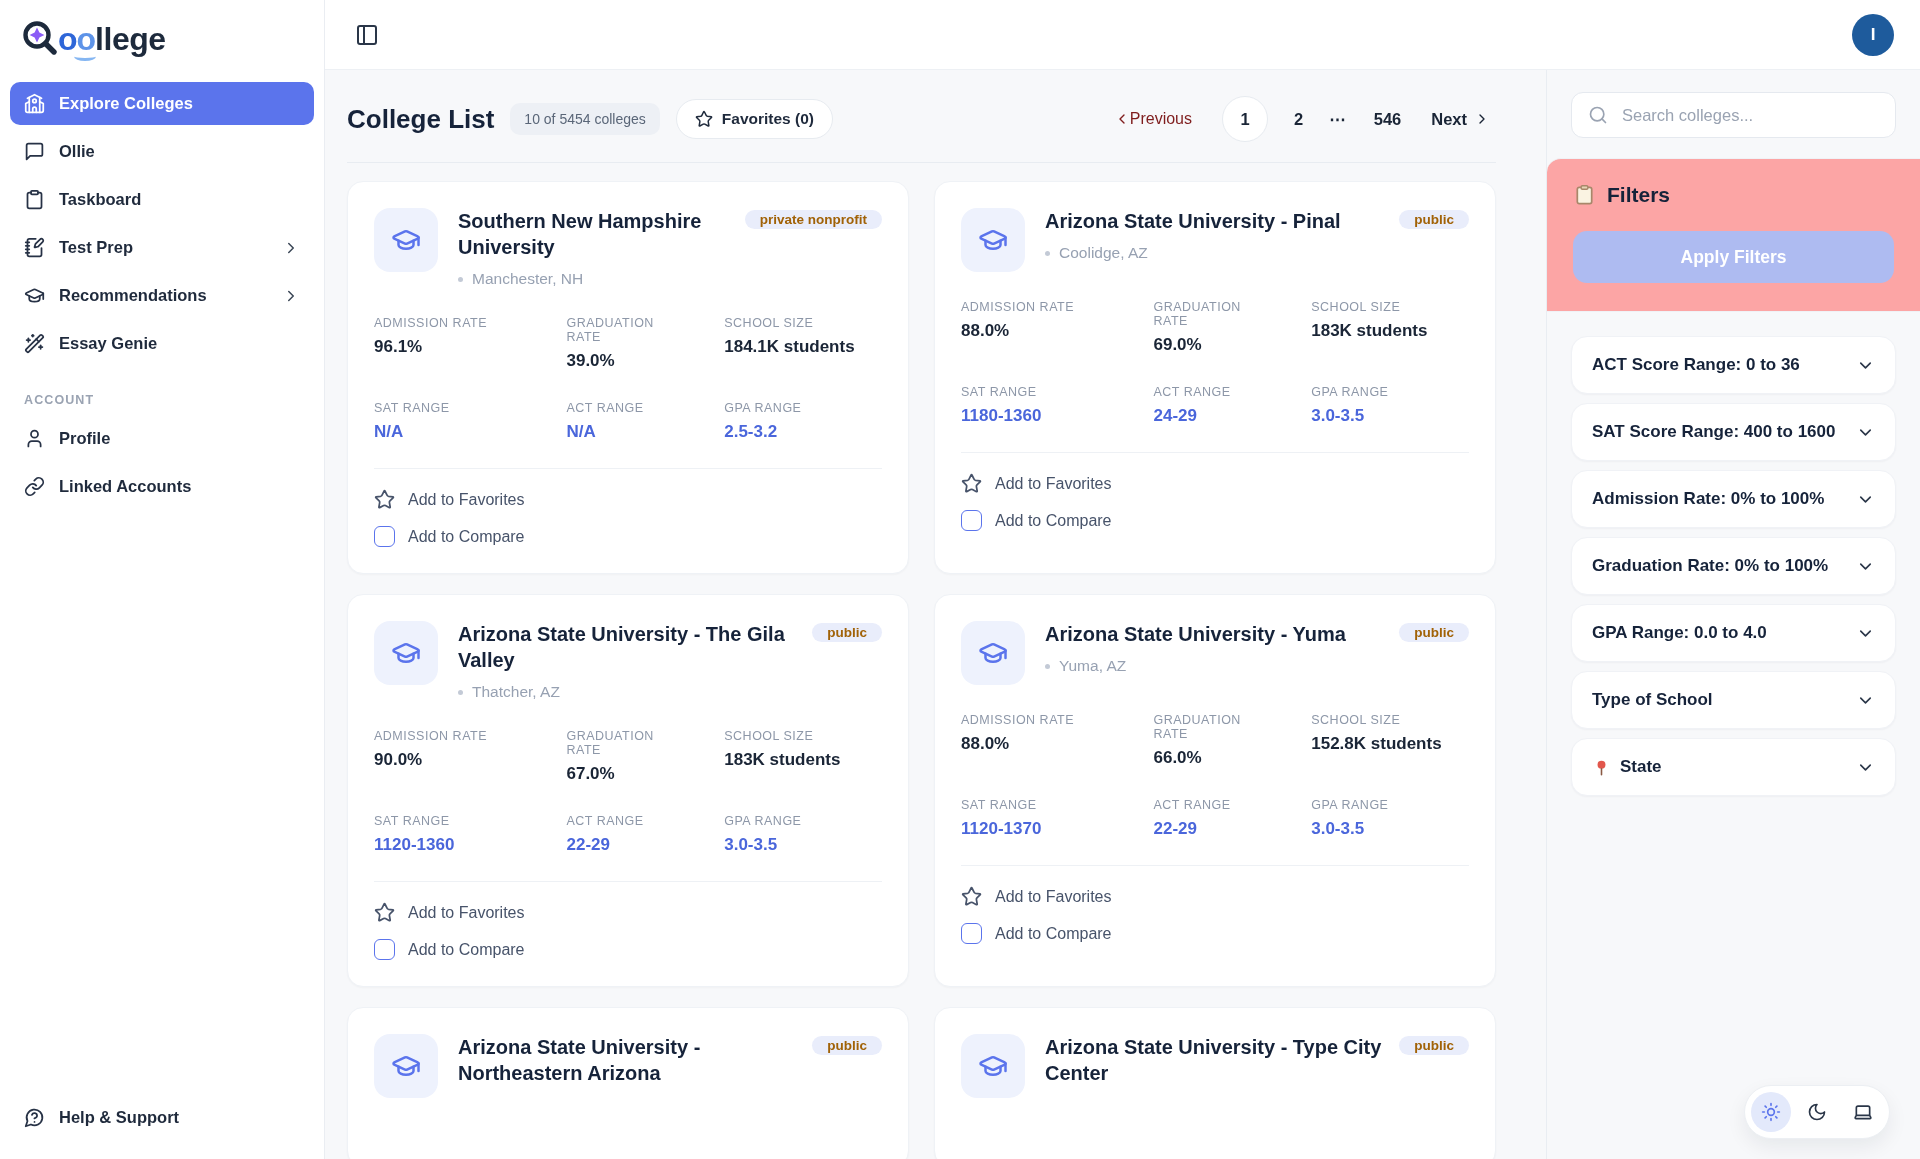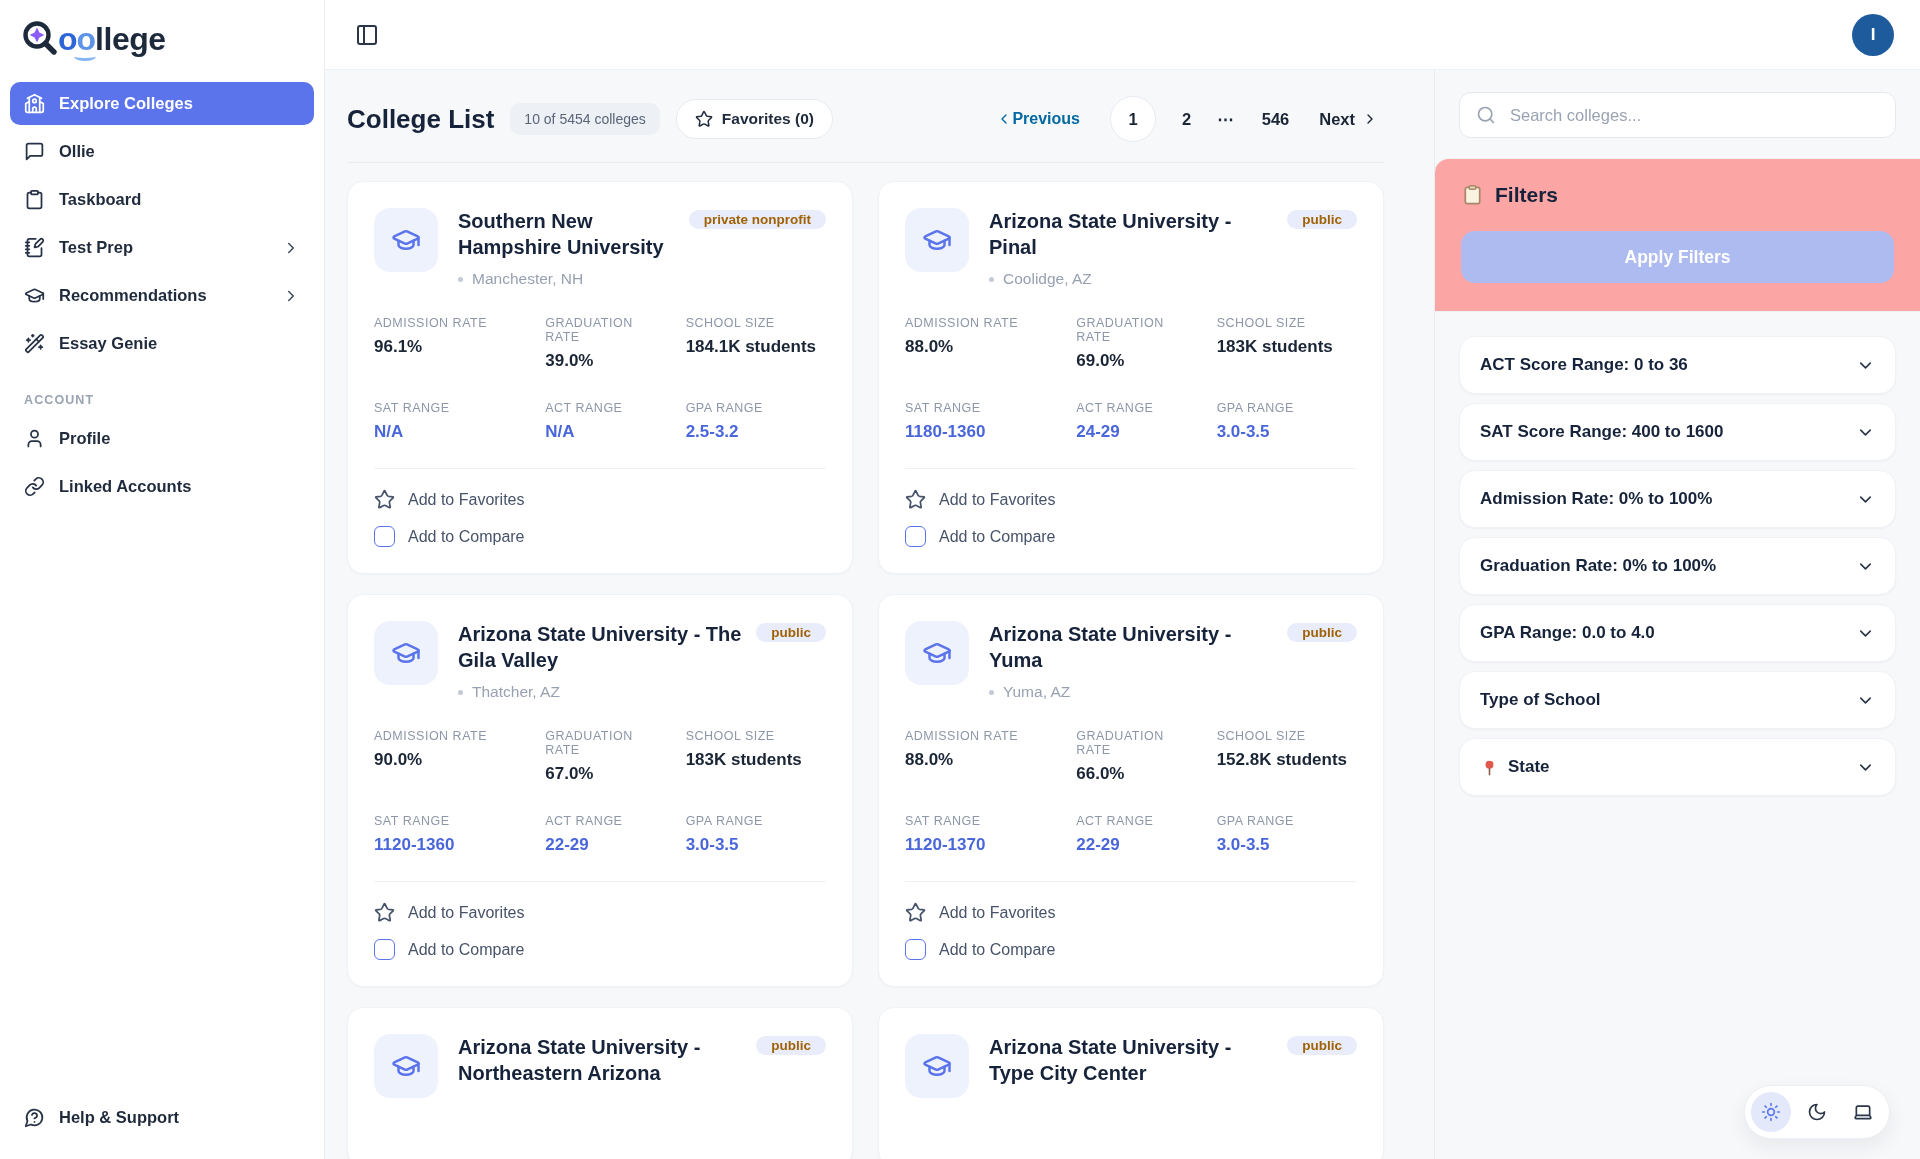--- a/index.html
+++ b/index.html
@@ -40,21 +40,21 @@
   .content-row { flex:1; display:flex; min-height:0; }
   .main-area { flex:1; min-width:0; padding:26px 50px 0 22px; }
 
   
   .list-header { display:flex; align-items:center; gap:16px; }
   .page-title { font-size:26px; font-weight:800; color:#16233A; margin:0; }
   .count-badge { background:#EDF0F5; color:#5A6678; font-size:14px; font-weight:400; padding:8px 14px; border-radius:10px; white-space:nowrap; }
   .favorites-btn { display:flex; align-items:center; gap:9px; background:#fff; border:1px solid #E7EBF0; border-radius:999px; padding:10px 18px; font-size:15.5px; font-weight:600; color:#1F2A3C; cursor:pointer; }
   .fav-star { width:18px; height:18px; color:#1F2A3C; display:inline-flex; }
   .pagination { margin-left:auto; display:flex; align-items:center; gap:24px; }
-  .page-prev { display:flex; align-items:center; color:#0369a1; font-size:16px; font-weight:700; background:none; border:none; cursor:pointer; }
+  .page-prev { display:flex; align-items:center; color:#7f1d1d; font-size:16px; font-weight:400; background:none; border:none; cursor:pointer; }
   .page-prev .chev { width:16px; height:16px; display:inline-flex; }
   .page-btn { font-size:16.5px; font-weight:700; color:#1A2536; background:none; border:none; cursor:pointer; padding:0; }
   .page-btn.current { width:46px; height:46px; border-radius:50%; border:1px solid #E7EBF0; background:#fff; }
   .page-btn.dots { letter-spacing:2px; }
   .page-next { display:flex; align-items:center; gap:7px; color:#1A2536; font-size:16.5px; font-weight:600; background:none; border:none; cursor:pointer; }
   .page-next .chev { width:16px; height:16px; display:inline-flex; }
   .header-divider { height:1px; background:#E8ECF1; margin-top:20px; }
 
   
   .cards-grid { display:grid; grid-template-columns:1fr 1fr; gap:20px 25px; margin-top:18px; }
@@ -74,21 +74,21 @@
   .stat-value { margin-top:7px; font-size:17px; font-weight:700; color:#1A2536; }
   .stat-value.blue { color:#4A66DB; }
   .card-divider { height:1px; background:#EEF1F5; margin-top:26px; }
   .card-fav { display:flex; align-items:center; gap:13px; margin-top:20px; background:none; border:none; color:#47536A; font-size:16px; font-weight:500; padding:0; cursor:pointer; }
   .card-fav .star { width:21px; height:21px; color:#47536A; display:inline-flex; }
   .card-compare { display:flex; align-items:center; gap:13px; margin-top:16px; color:#47536A; font-size:16px; font-weight:500; cursor:pointer; }
   .checkbox { width:21px; height:21px; border:1.7px solid #5B74EC; border-radius:6px; background:#fff; flex:none; }
   .card.partial { min-height:160px; }
 
   
-  .right-panel { width:486px; flex:none; border-left:1px solid #E9EDF2; background:#F7F8FA; display:flex; flex-direction:column; }
+  .right-panel { width:374px; flex:none; border-left:1px solid #E9EDF2; background:#F7F8FA; display:flex; flex-direction:column; }
   .panel-search-wrap { padding:22px 24px 20px; }
   .search-box { display:flex; align-items:center; gap:12px; background:#fff; border:1px solid #E5E9EF; border-radius:12px; height:46px; padding:0 16px; }
   .search-icon { width:20px; height:20px; color:#9AA3B2; flex:none; display:inline-flex; }
   .search-input { border:none; outline:none; font-size:16.5px; color:#1F2A3C; flex:1; background:transparent; font-family:inherit; }
   .search-input::placeholder { color:#9AA3B2; }
   .filters-card { background:#fca5a5; border-top:1px solid #F0F2F6; border-bottom:1px solid #F0F2F6; border-radius:14px 0 0 0; padding:24px 26px 28px; }
   .filters-title { display:flex; align-items:center; gap:11px; font-size:21px; font-weight:800; color:#16233A; }
   .filters-title .clip-icon { width:23px; height:23px; display:inline-flex; }
   .apply-btn { margin-top:24px; width:100%; height:52px; border:none; border-radius:14px; background:#AEBBF1; color:#fff; font-size:17.5px; font-weight:700; cursor:pointer; font-family:inherit; }
   .filter-list { padding:24px 24px; display:flex; flex-direction:column; gap:9px; }

